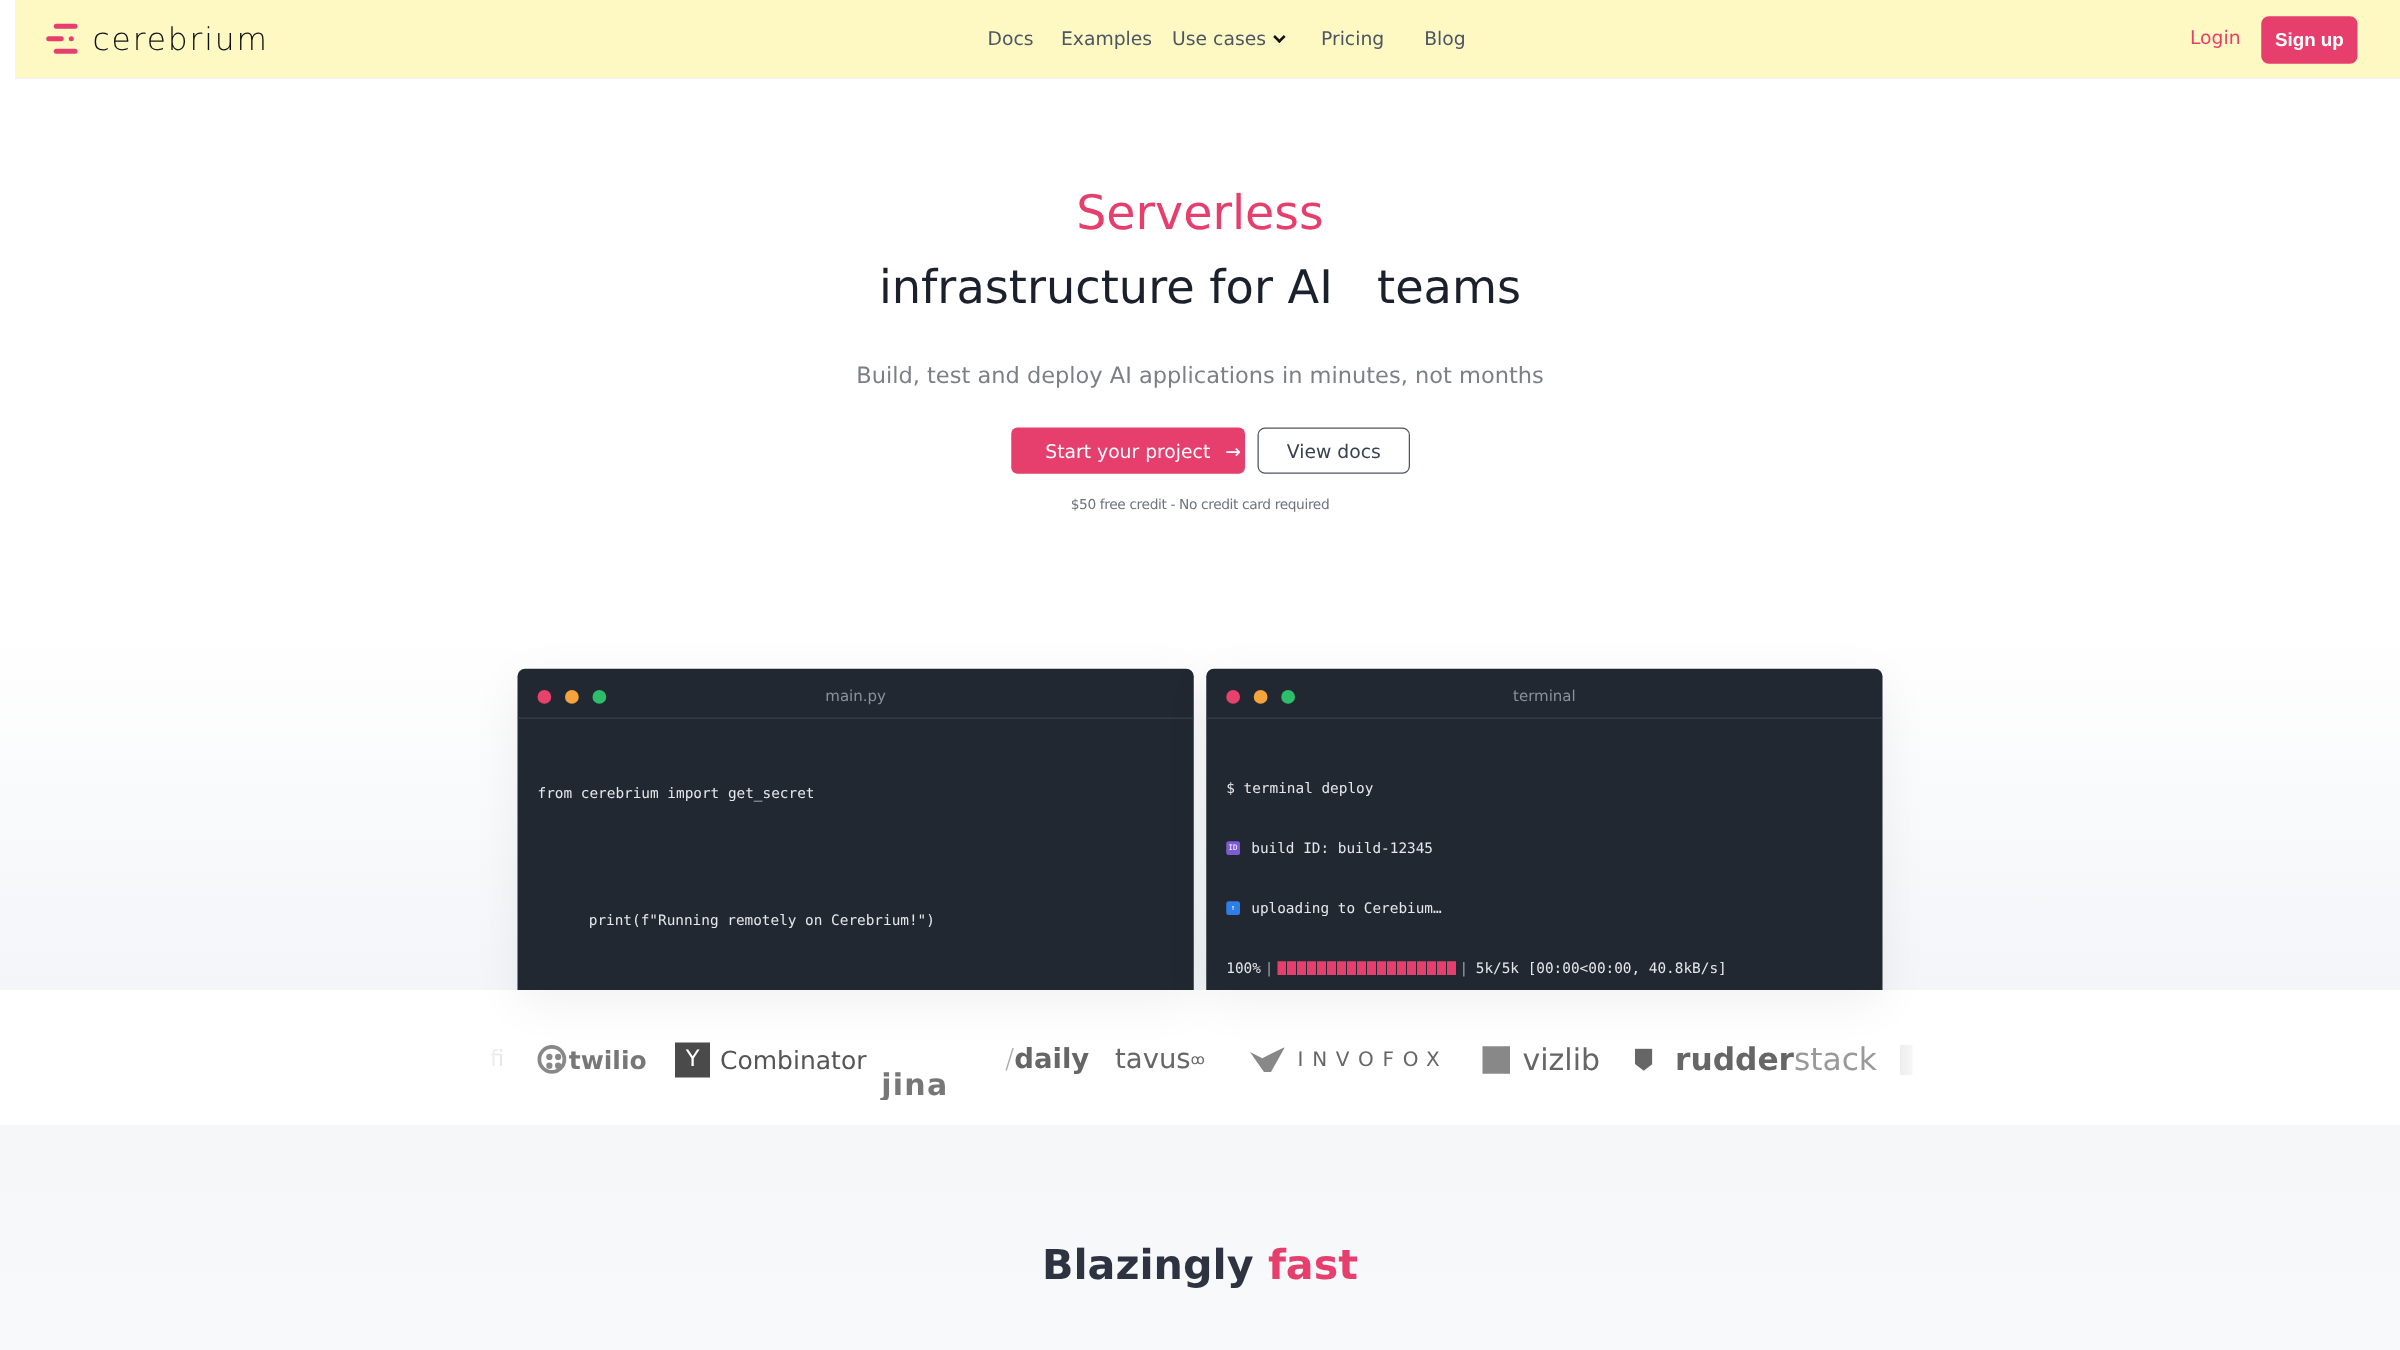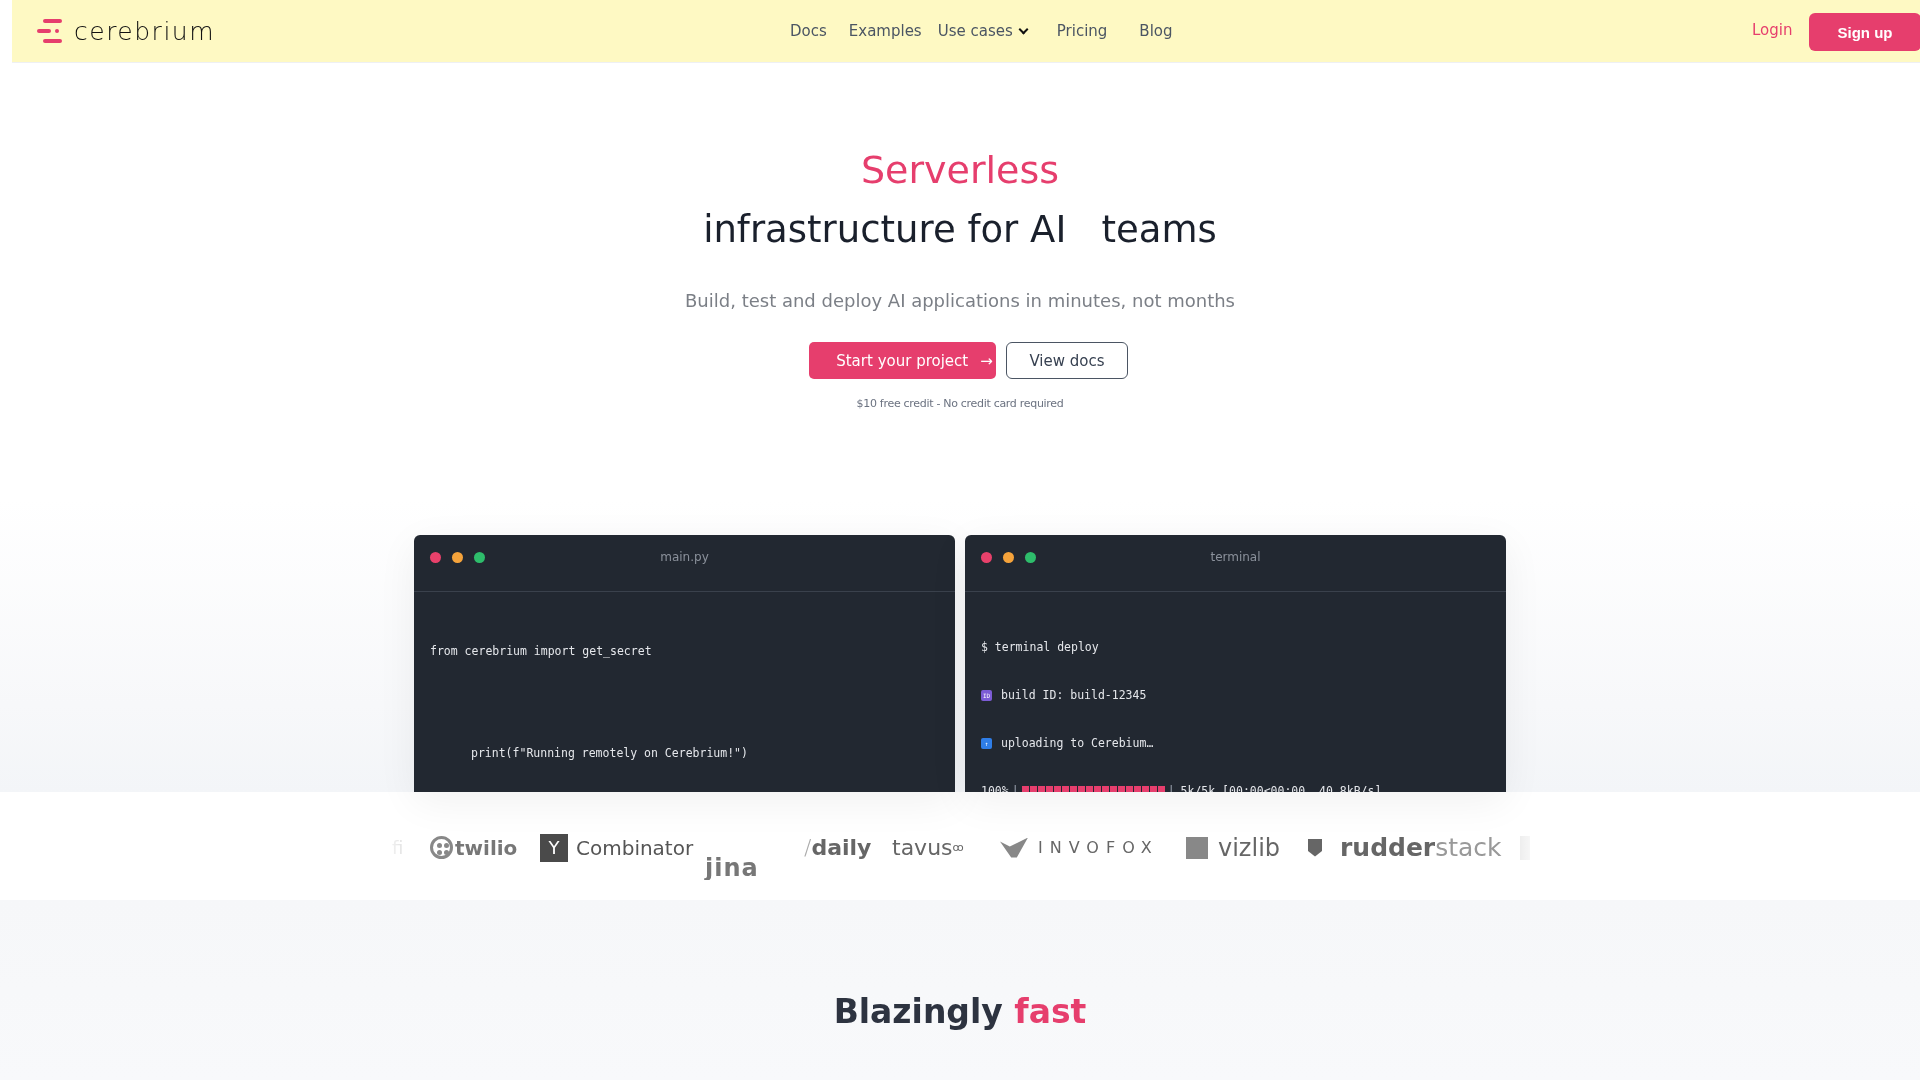--- a/index.html
+++ b/index.html
@@ -16,41 +16,41 @@
   .logo-mark .dot { left: 19px; top: 12px; width: 4px; border-radius: 50%; }
   .logo-mark .b3 { left: 7px; top: 22px; width: 19px; }
   .logo-text { font-family: "DejaVu Sans", sans-serif; font-size: 25px; font-weight: 300; color: #111; letter-spacing: 1.5px; }
 
   .nav { position: absolute; top: 0; left: 770px; height: 62px; display: flex; align-items: center; }
   .nav-item { font-size: 15px; color: #4b5563; margin: 0 8px; display: flex; align-items: center; cursor: pointer; }
   .nav-item.docs { margin-right: 14px; }
   .chev { display: inline-block; width: 7px; height: 7px; border-right: 2px solid #111; border-bottom: 2px solid #111; transform: rotate(45deg); margin-left: 7px; margin-top: -4px; }
 
   .login { position: absolute; left: 1740px; top: 21px; font-size: 15px; color: #e63e6d; cursor: pointer; }
-  .signup { position: absolute; left: 1797px; top: 13px; width: 112px; height: 38px; background: #e63e6d; color: #fff; border-radius: 6px; font-size: 15px; font-weight: 600; display: flex; align-items: center; justify-content: center; cursor: pointer; }
+  .signup { position: absolute; left: 1797px; top: 13px; width: 77px; height: 38px; background: #e63e6d; color: #fff; border-radius: 6px; font-size: 15px; font-weight: 600; display: flex; align-items: center; justify-content: center; cursor: pointer; }
 
   
   .hero-accent { position: absolute; left: 0; width: 1920px; top: 148px; text-align: center; font-size: 38px; color: #e63e6d; font-weight: 400; }
   .hero-title { position: absolute; left: 0; width: 1920px; top: 208px; text-align: center; font-size: 37px; color: #1a202c; font-weight: 400; white-space: pre; }
   .hero-sub { position: absolute; left: 0; width: 1920px; top: 290px; text-align: center; font-size: 18px; color: #7b7f86; }
 
   .cta-row { position: absolute; top: 342px; left: 809px; display: flex; }
   .btn-primary { width: 187px; height: 37px; background: #e63e6d; color: #fff; border-radius: 5px; font-size: 15px; display: flex; align-items: center; justify-content: center; cursor: pointer; padding-left: 24px; }
   .btn-primary .arrow { margin-left: 12px; font-size: 15px; }
   .btn-secondary { margin-left: 10px; width: 122px; height: 37px; border: 1px solid #4b5563; border-radius: 6px; color: #374151; font-size: 15px; display: flex; align-items: center; justify-content: center; background: #fff; cursor: pointer; }
   .note { position: absolute; left: 0; width: 1920px; top: 397px; text-align: center; font-size: 11px; color: #6b7280; letter-spacing: -0.3px; }
 
   
   .band { position: absolute; left: 0; top: 500px; width: 1920px; height: 292px; background: linear-gradient(180deg, #ffffff 0%, #f7f8fa 70%, #f3f5f8 100%); }
 
   
   .panel { position: absolute; top: 535px; width: 541px; height: 257px; background: #222831; border-radius: 6px 6px 0 0; overflow: hidden; box-shadow: 0 10px 40px rgba(0,0,0,0.06); }
   .panel.left { left: 414px; }
   .panel.right { left: 965px; }
-  .panel-bar { height: 57px; border-bottom: 1px solid #3a414c; position: relative; }
+  .panel-bar { height: 40px; border-bottom: 1px solid #3a414c; position: relative; }
   .dots { position: absolute; left: 16px; top: 17px; display: flex; }
   .dots span { width: 11px; height: 11px; border-radius: 50%; margin-right: 11px; }
   .d-red { background: #e8416b; }
   .d-yellow { background: #f5a33b; }
   .d-green { background: #2ebd6b; }
   .panel-title { position: absolute; left: 0; width: 100%; top: 15px; text-align: center; font-size: 12px; color: #8b919b; }
   .code { padding: 16px 16px; font-family: "DejaVu Sans Mono", monospace; font-size: 11.5px; color: #e5e7eb; line-height: 17.5px; white-space: pre; }
   .code .blank { height: 14px; }
   .code .ind { padding-left: 41px; }
   .term { padding: 15px 16px; font-family: "DejaVu Sans Mono", monospace; font-size: 11.5px; color: #e5e7eb; line-height: 16px; white-space: pre; }
@@ -124,21 +124,21 @@
 <h1 class="hero-title">infrastructure for AI   teams</h1>
 <p class="hero-sub">Build, test and deploy AI applications in minutes, not months</p>
 
 <div class="cta-row">
   <a class="btn-primary">
     <span>Start your project</span>
     <span class="arrow">→</span>
   </a>
   <a class="btn-secondary">View docs</a>
 </div>
-<p class="note">$10 free credit - No credit card required</p>
+<p class="note">$50 free credit - No credit card required</p>
 
 <div class="band"></div>
 
 <div class="panel left">
   <div class="panel-bar">
     <div class="dots">
       <span class="d-red"></span>
       <span class="d-yellow"></span>
       <span class="d-green"></span>
     </div>

